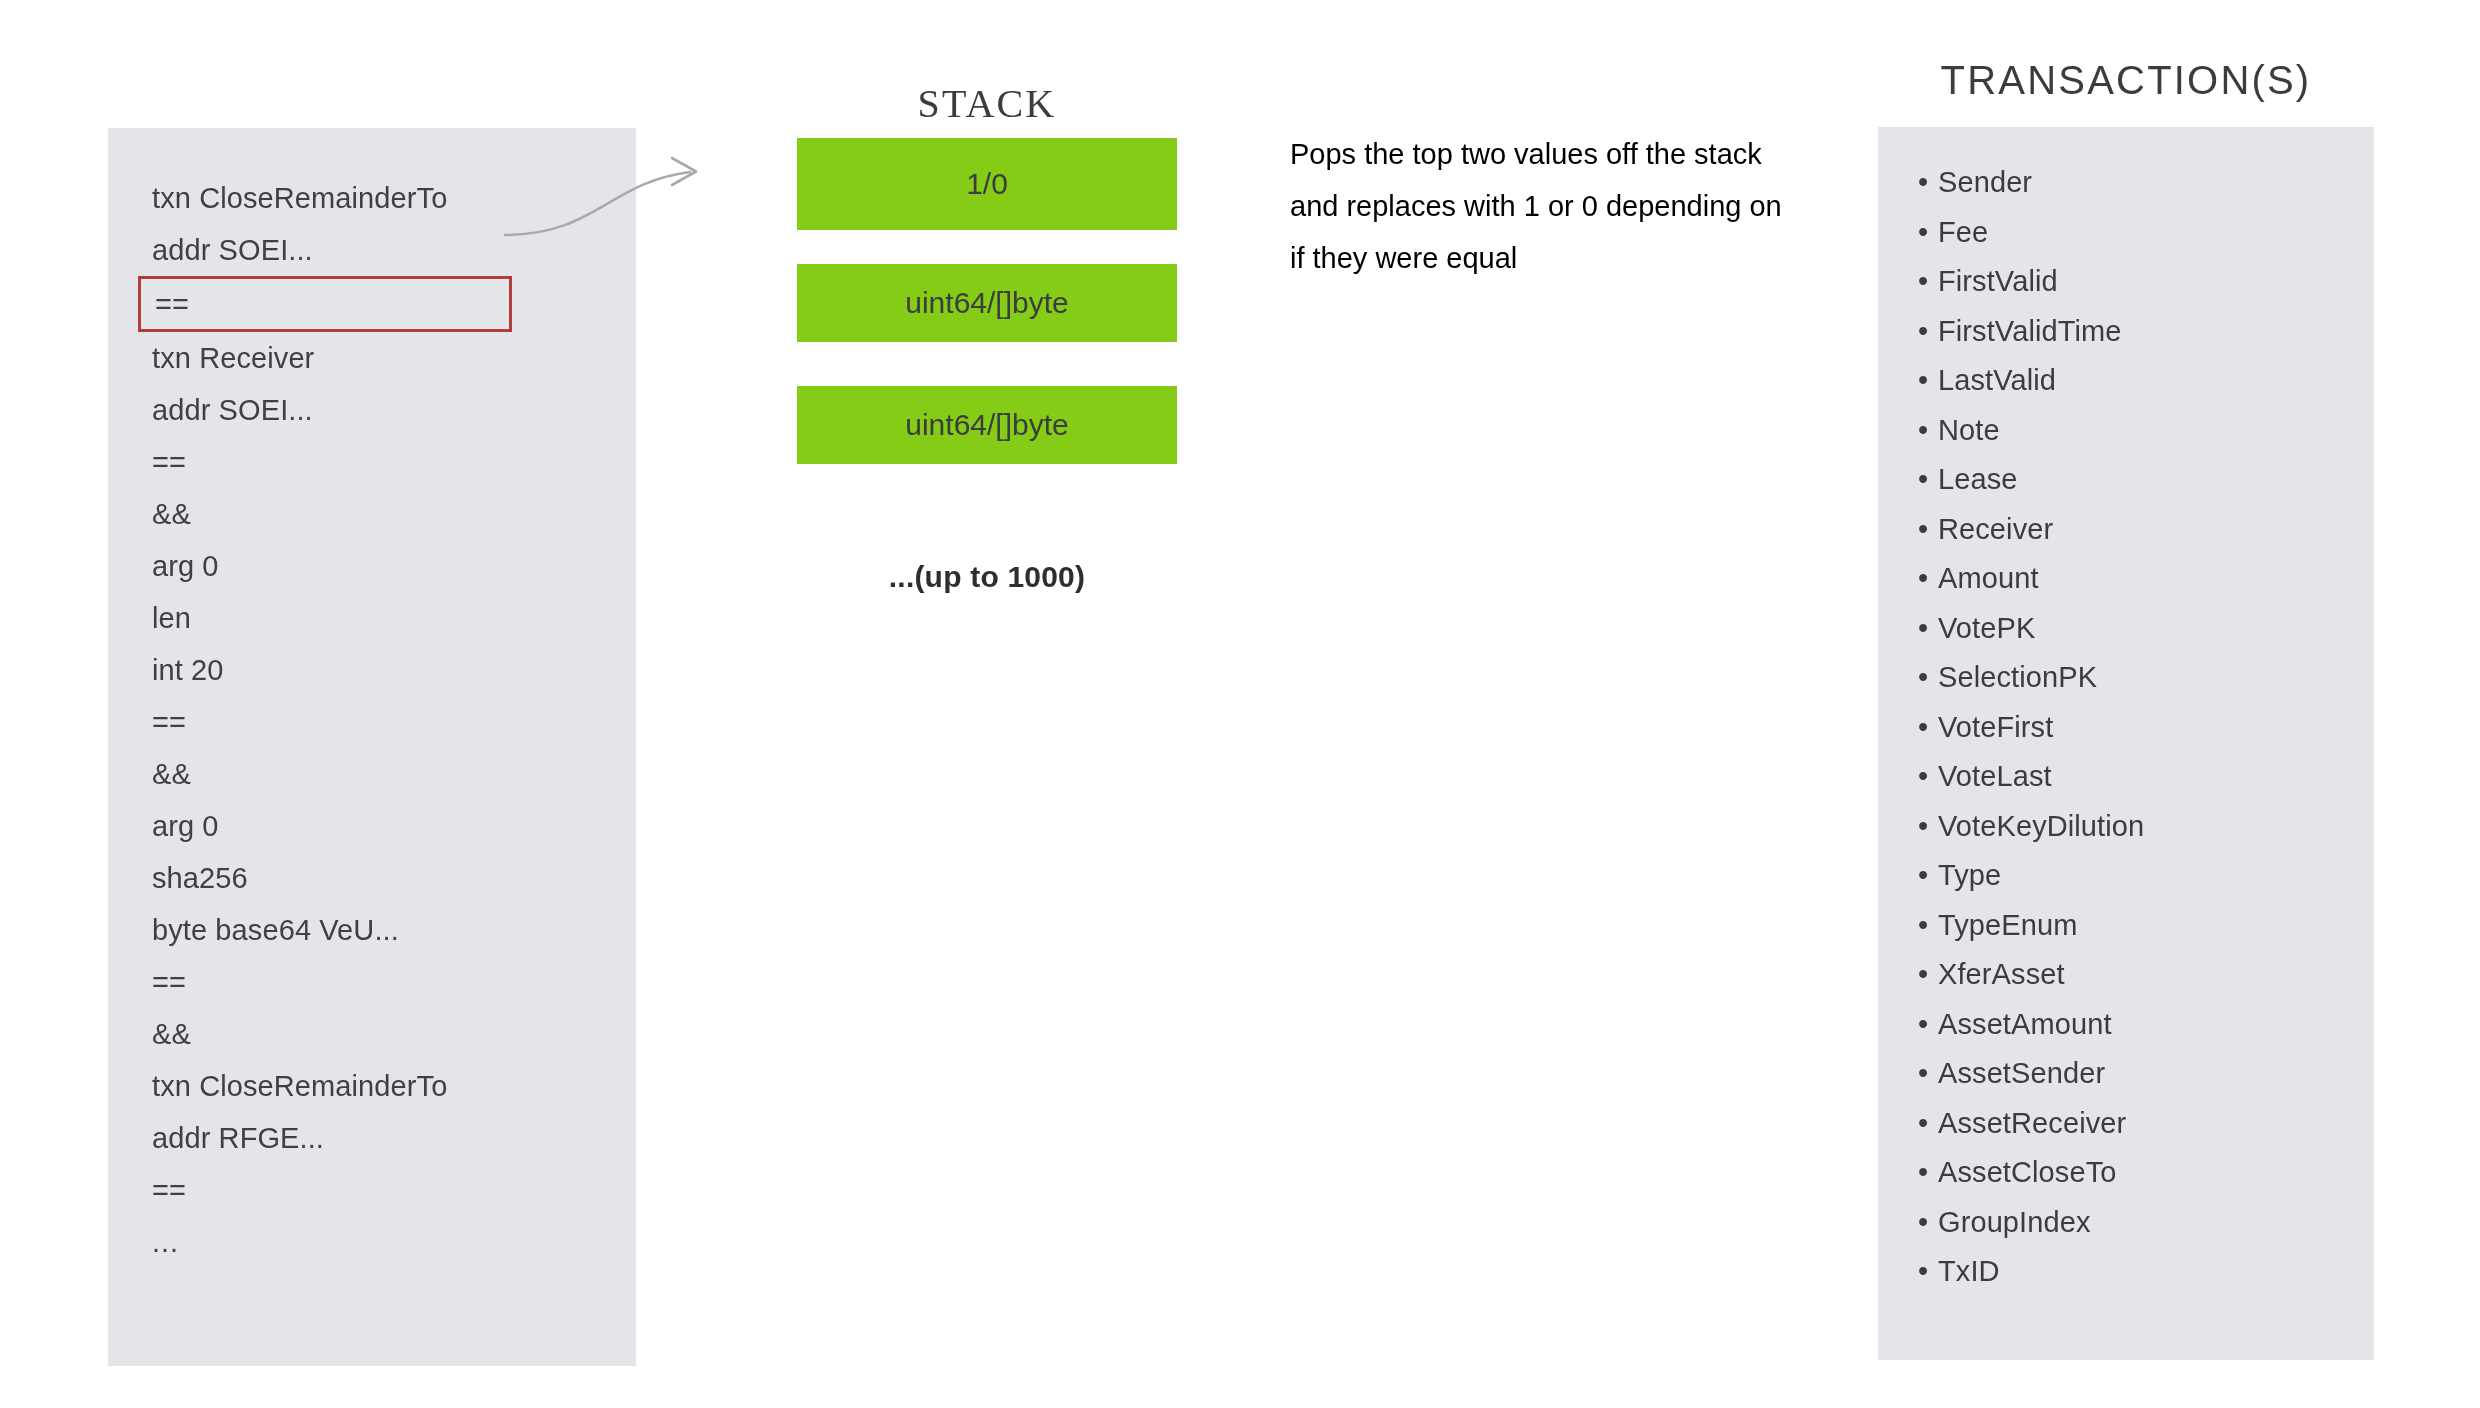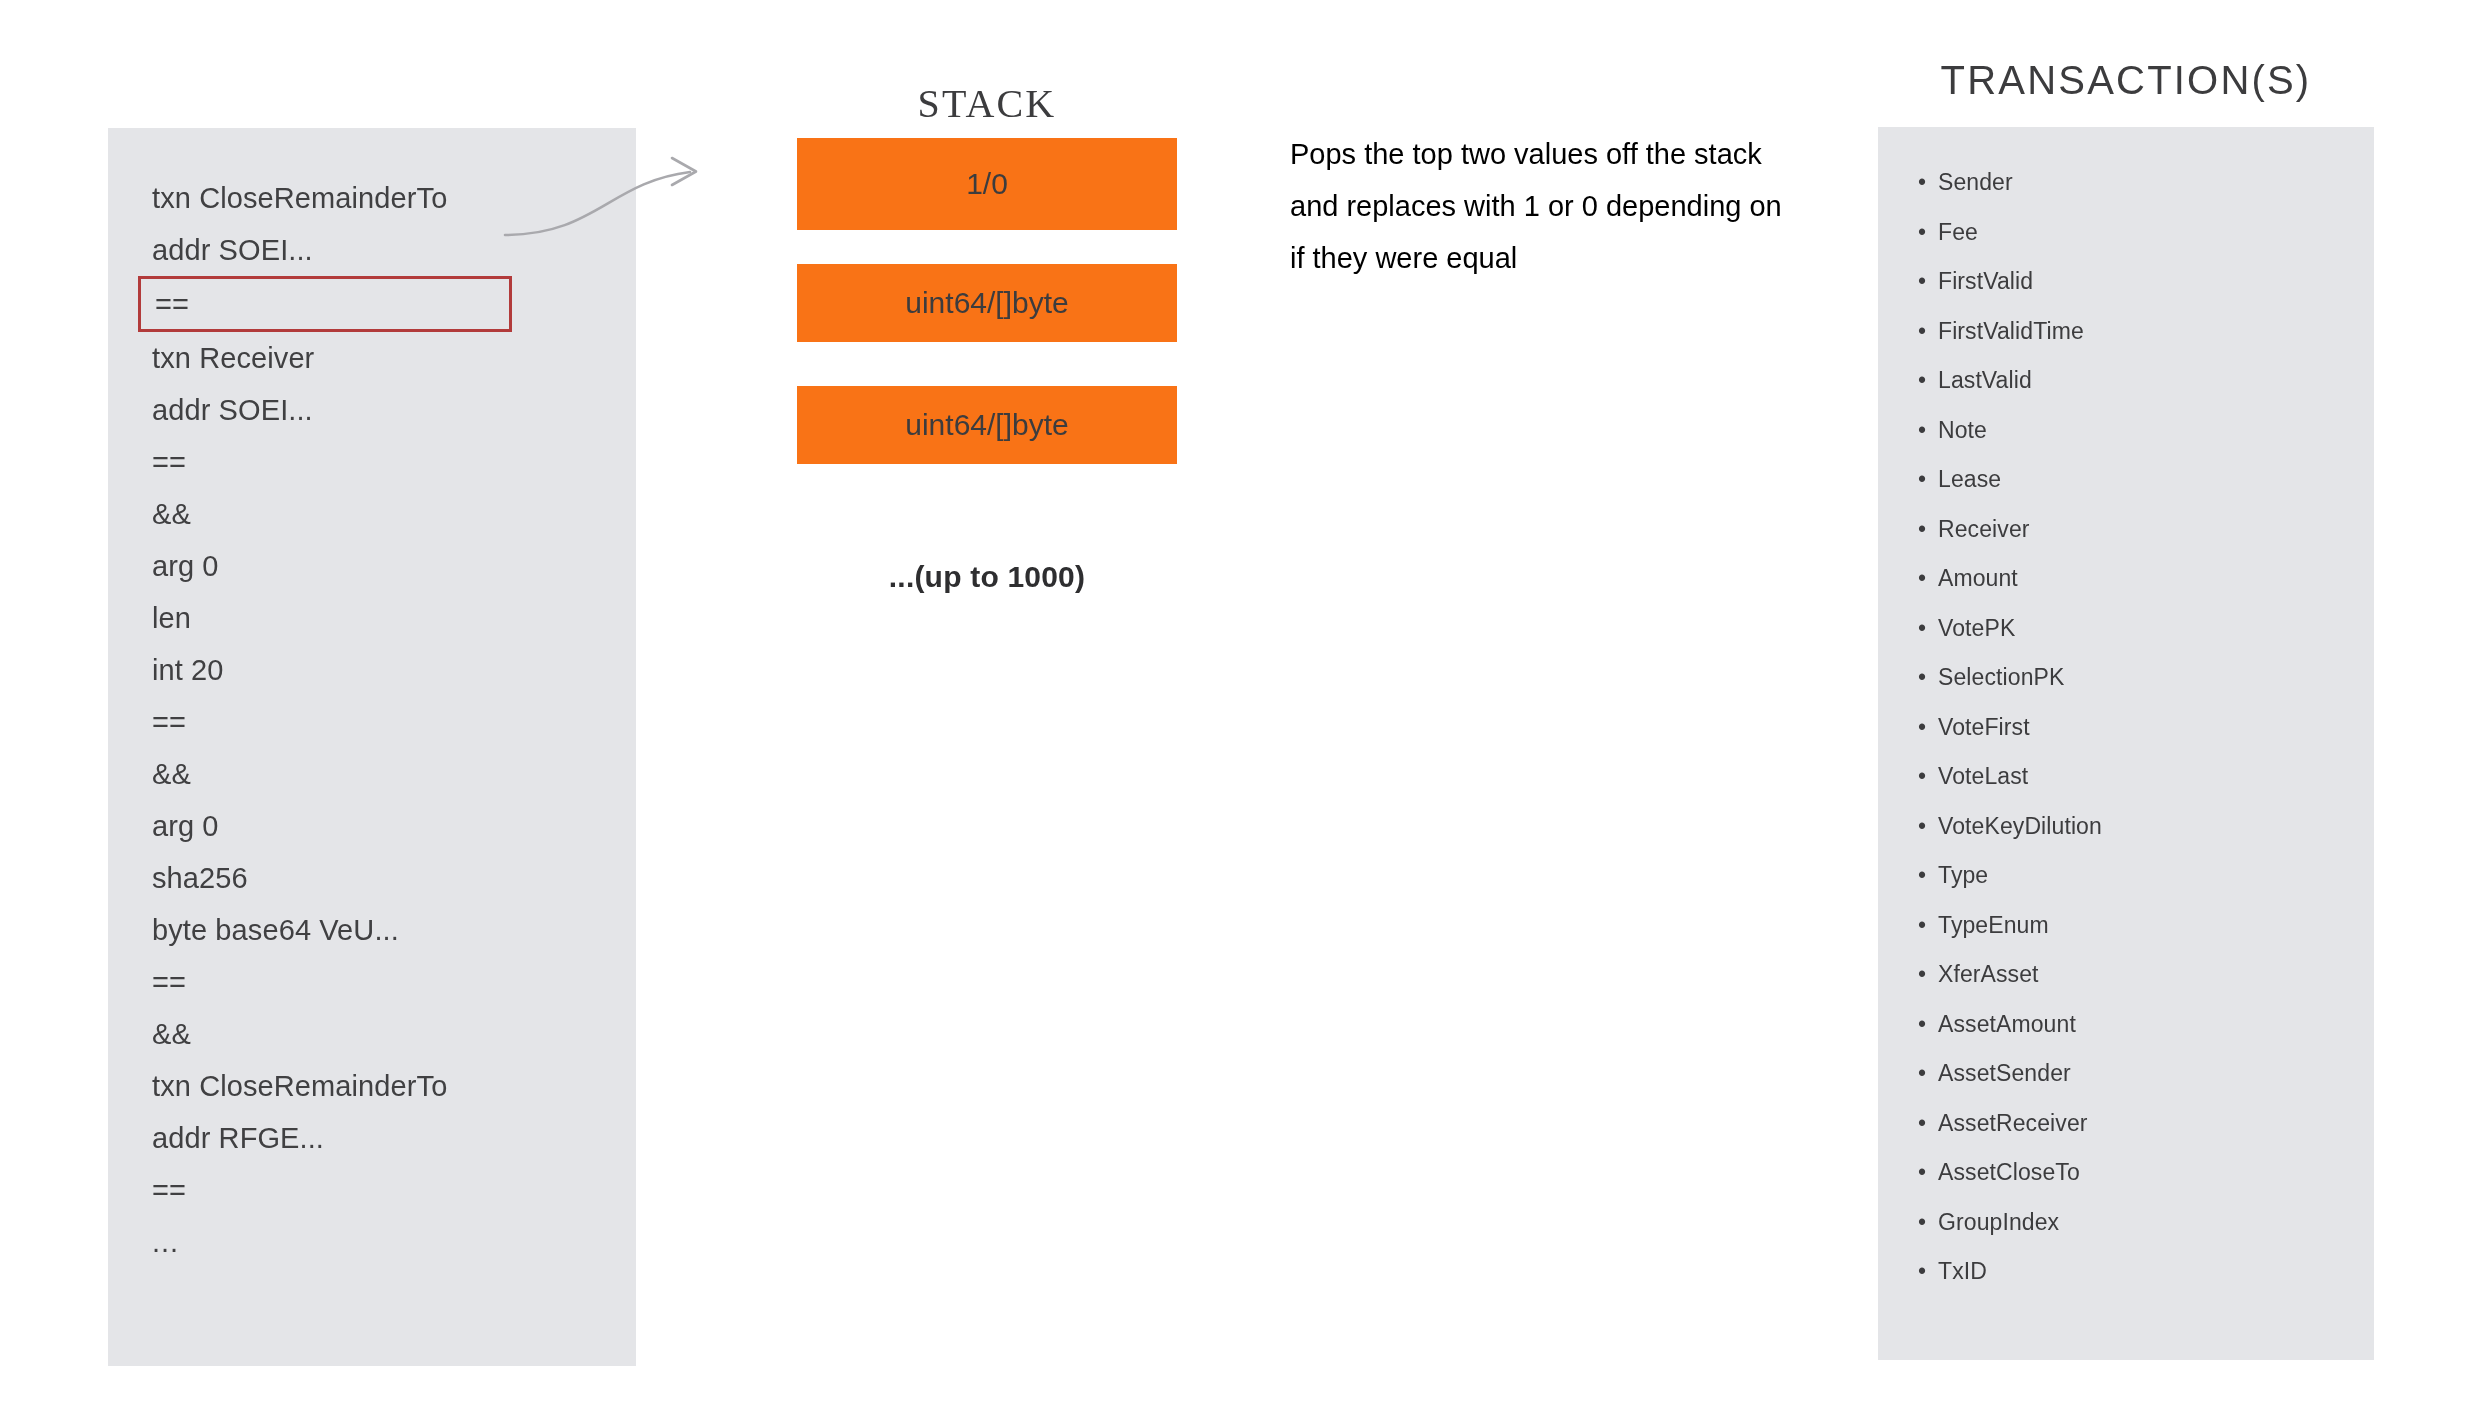--- a/index.html
+++ b/index.html
@@ -72,21 +72,21 @@
   .prog-line.ellipsis {
     font-size: 29px;
     letter-spacing: 1px;
   }
 
   
   .stack-box {
     position: absolute;
     left: 797px;
     width: 380px;
-    background: #f97316;
+    background: #84cc16;
     text-align: center;
     font-size: 30px;
     color: #3c3c3e;
     display: flex;
     align-items: center;
     justify-content: center;
   }
   #stack-box-0 { top: 138px; height: 92px; }
   #stack-box-1 { top: 264px; height: 78px; }
   #stack-box-2 { top: 386px; height: 78px; }
@@ -135,21 +135,21 @@
   }
   #tx-list {
     position: absolute;
     left: 1918px;
     top: 158px;
     width: 440px;
   }
   .tx-item {
     height: 49.5px;
     line-height: 49.5px;
-    font-size: 23px;
+    font-size: 29px;
     color: #3c3c3e;
     white-space: nowrap;
     letter-spacing: .1px;
   }
   .tx-item .bullet {
     display: inline-block;
     width: 20px;
   }
 </style>
 </head>

